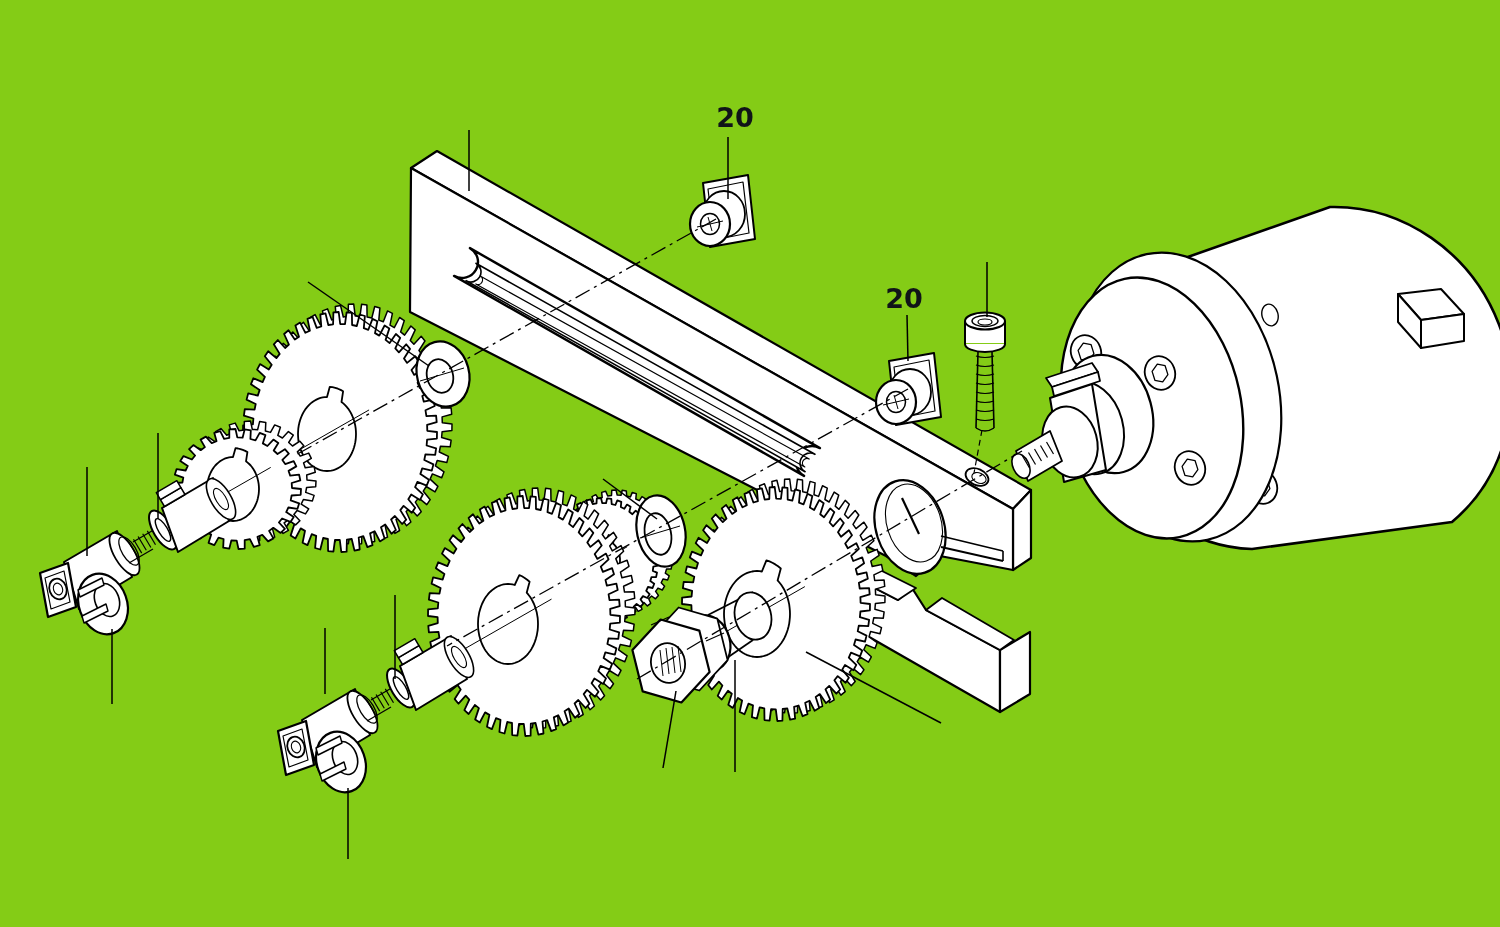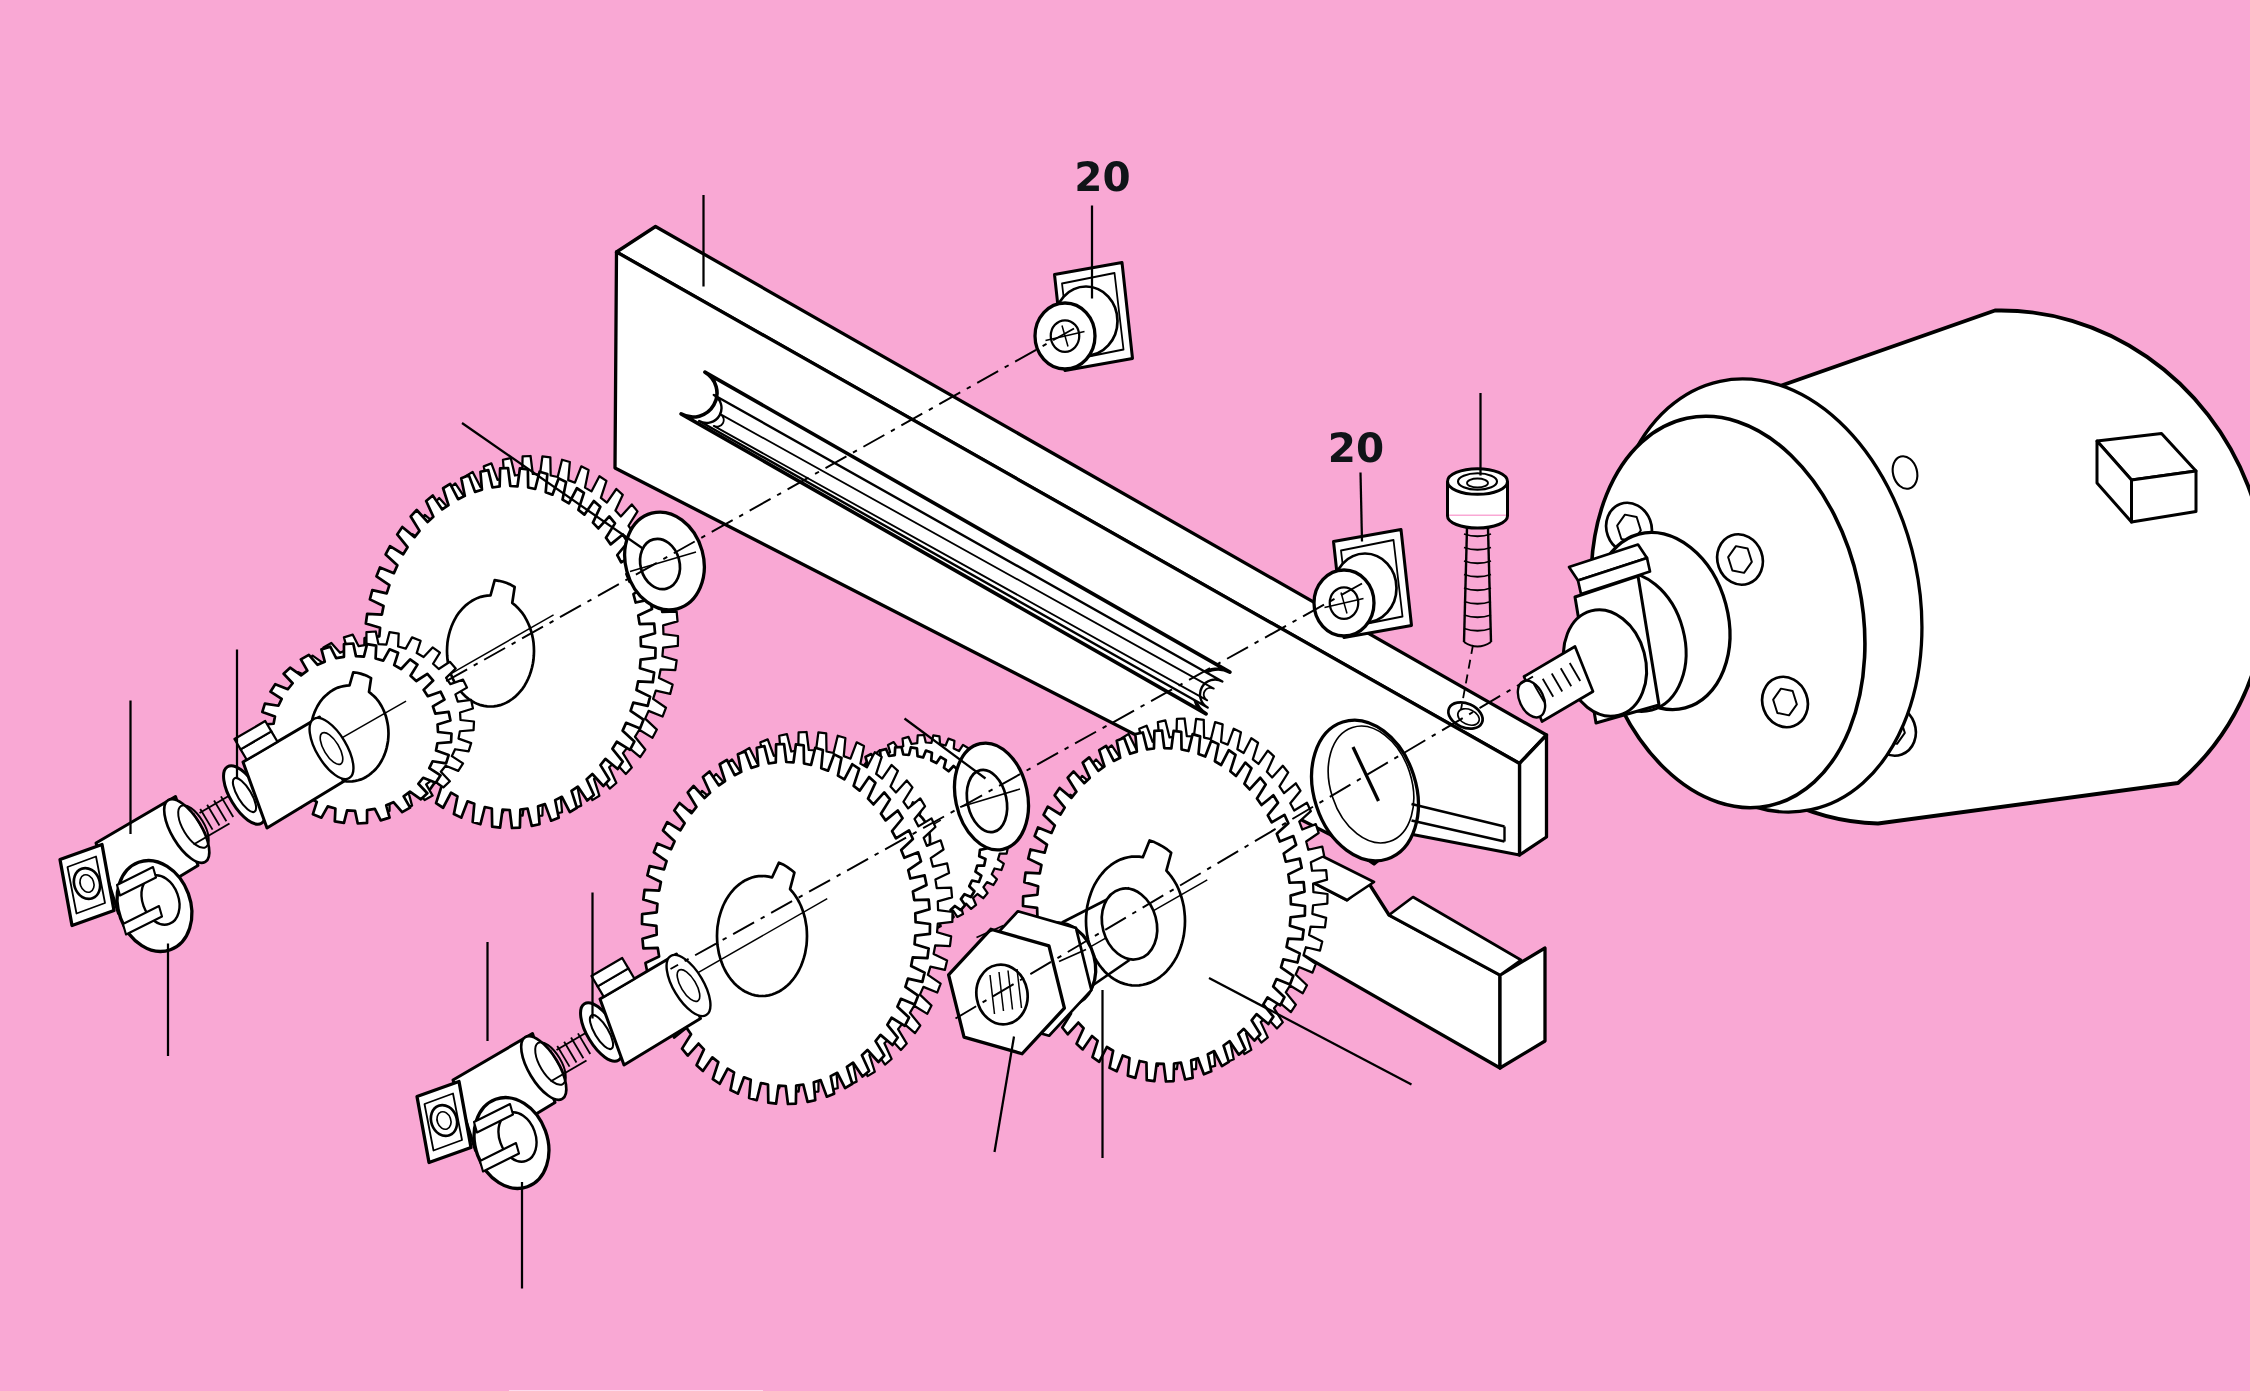--- a/index.html
+++ b/index.html
@@ -1,16 +1,16 @@
 <!DOCTYPE html>
 <html><head>
 <meta charset="utf-8">
 <style>
   html,body{margin:0;padding:0;background:#fff;}
-  .stage{position:relative;width:1500px;height:927px;background:#f9a8d4;overflow:hidden;}
+  .stage{position:relative;width:1500px;height:927px;background:#84cc16;overflow:hidden;}
   svg{display:block;width:1500px;height:927px;}
 </style>
 </head>
 <body>
 
 <div class="stage">
   <svg id="art" viewBox="0 0 1500 927" xmlns="http://www.w3.org/2000/svg">
       <g>
         <path d="M437,151L1031,490L1013,509L411,168Z" fill="#fff" stroke="#000" stroke-width="2.2" stroke-linejoin="round"></path>
         <path d="M1031,490L1031,558L1013,570L1013,509Z" fill="#fff" stroke="#000" stroke-width="2.2" stroke-linejoin="round"></path>

